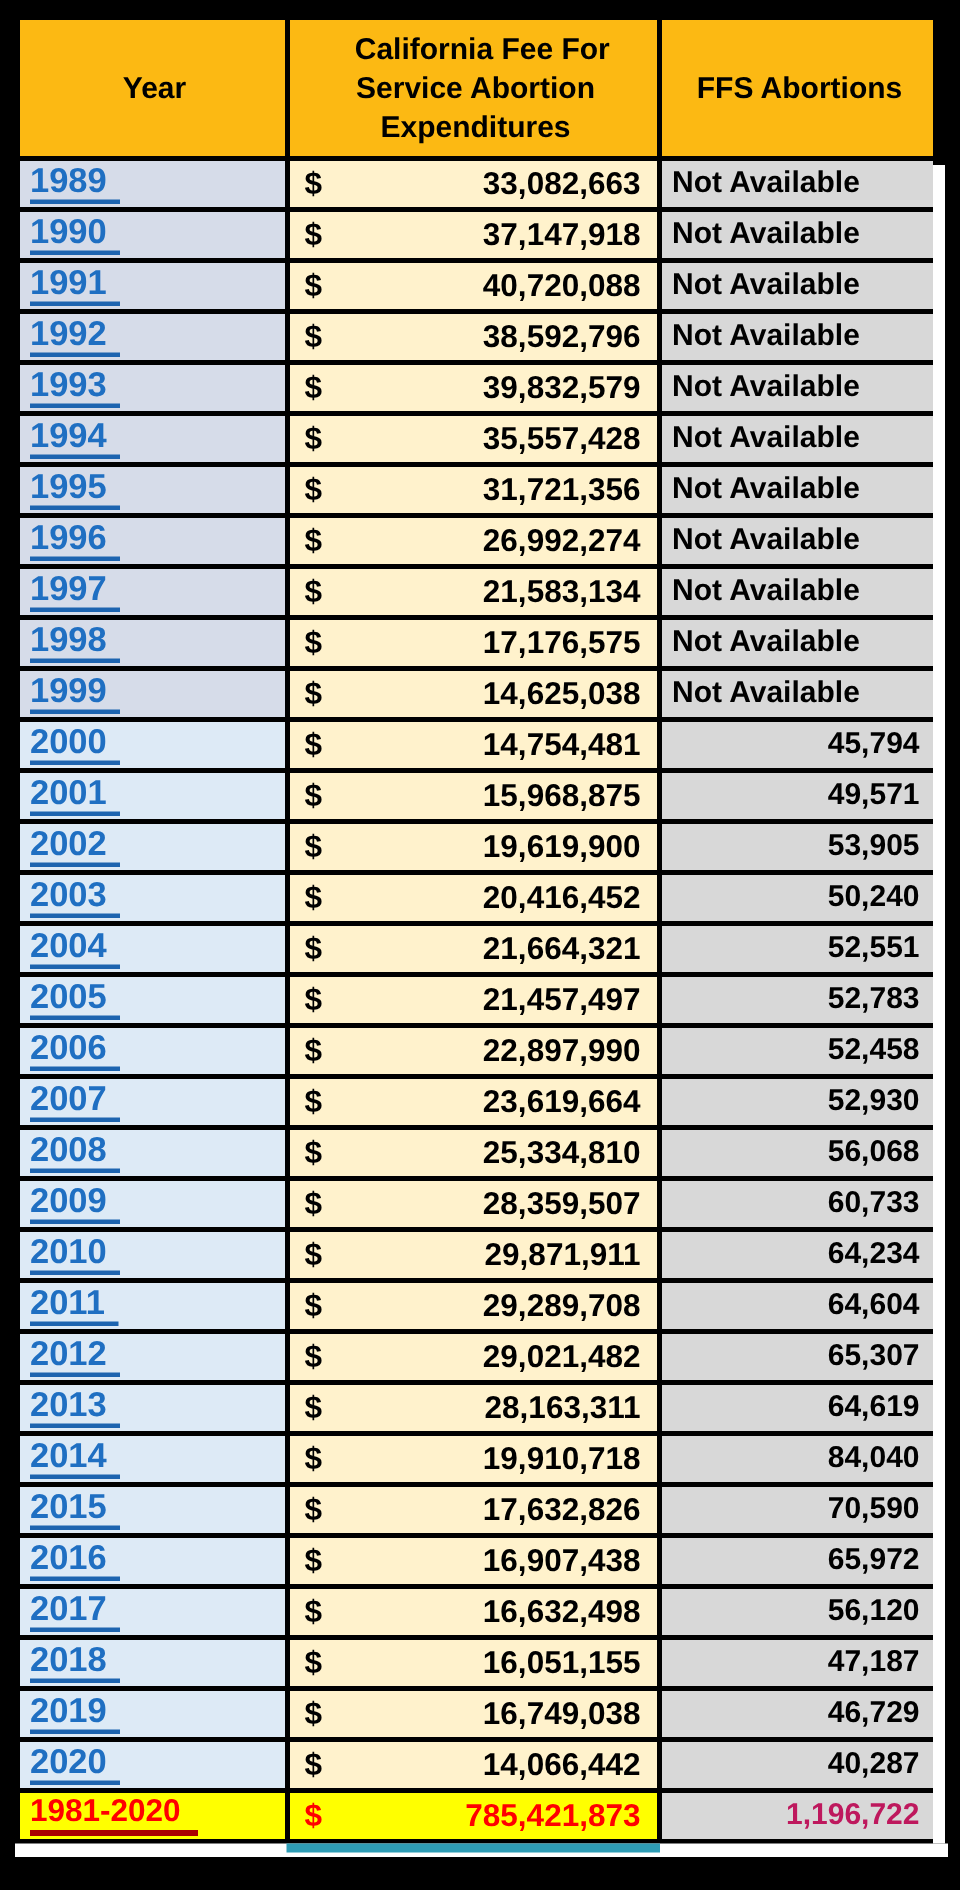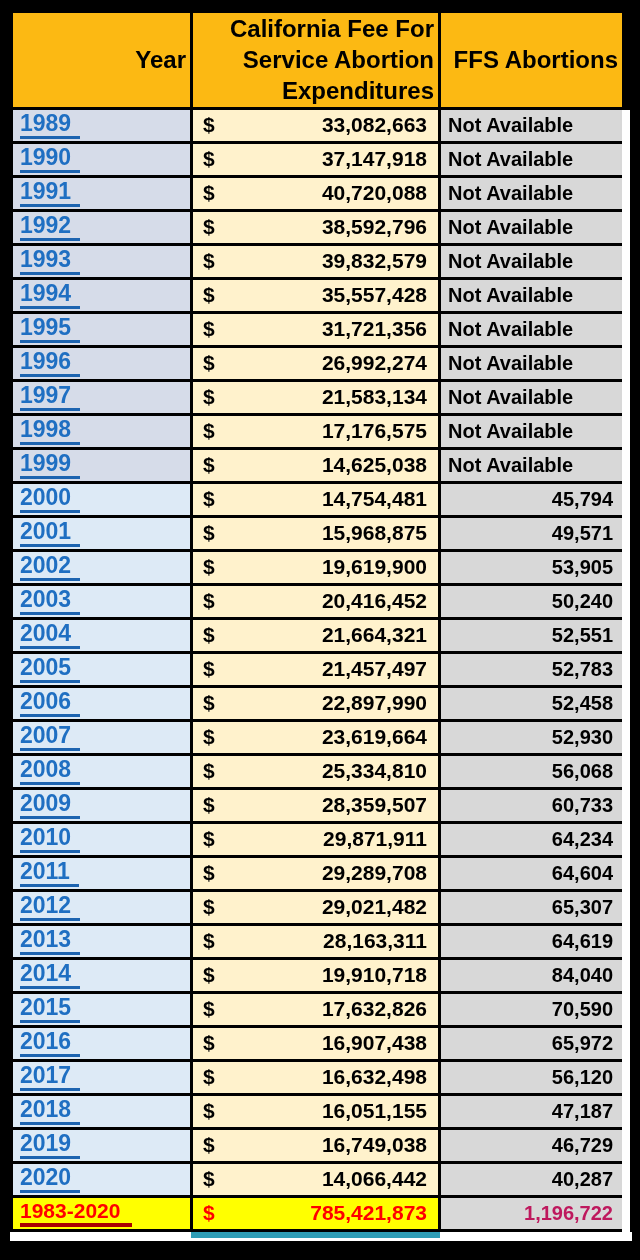--- a/index.html
+++ b/index.html
@@ -29,22 +29,22 @@
   }
   .grid th, .grid td {
     border: 3px solid var(--border, #000);
     overflow: hidden;
     white-space: nowrap;
   }
   
   thead tr { height: 94px; }
   .grid th {
     background: var(--gold, #FCB913);
-    font-size: 24px;
-    text-align: right;
+    font-size: 20px;
+    text-align: center;
     vertical-align: middle;
     padding: 0 4px 0 7px;
     line-height: 1.3;
     margin-top: 29px;
   }
   .hdr-line1 { padding-left: 9px; }
   
   tbody tr, tfoot tr { height: 34px; }
   td.cell-year {
     background: var(--year-bg-early, #D6DCE9);
@@ -530,21 +530,21 @@
         <span class="dollar">$</span>
         <span class="amount">14,066,442</span>
       </div>
     </td>
     <td class="cell-ffs num">40,287</td>
   </tr>
       </tbody>
     <tfoot>
       <tr class="total-row">
         <td class="cell-year total-label-cell">
-          <span class="total-label">1983-2020</span>
+          <span class="total-label">1981-2020</span>
         </td>
         <td class="cell-exp total-exp-cell">
           <div class="exp-wrap">
             <span class="dollar">$</span>
             <span class="amount">785,421,873</span>
           </div>
         </td>
         <td class="cell-ffs num">1,196,722</td>
       </tr>
     </tfoot>

